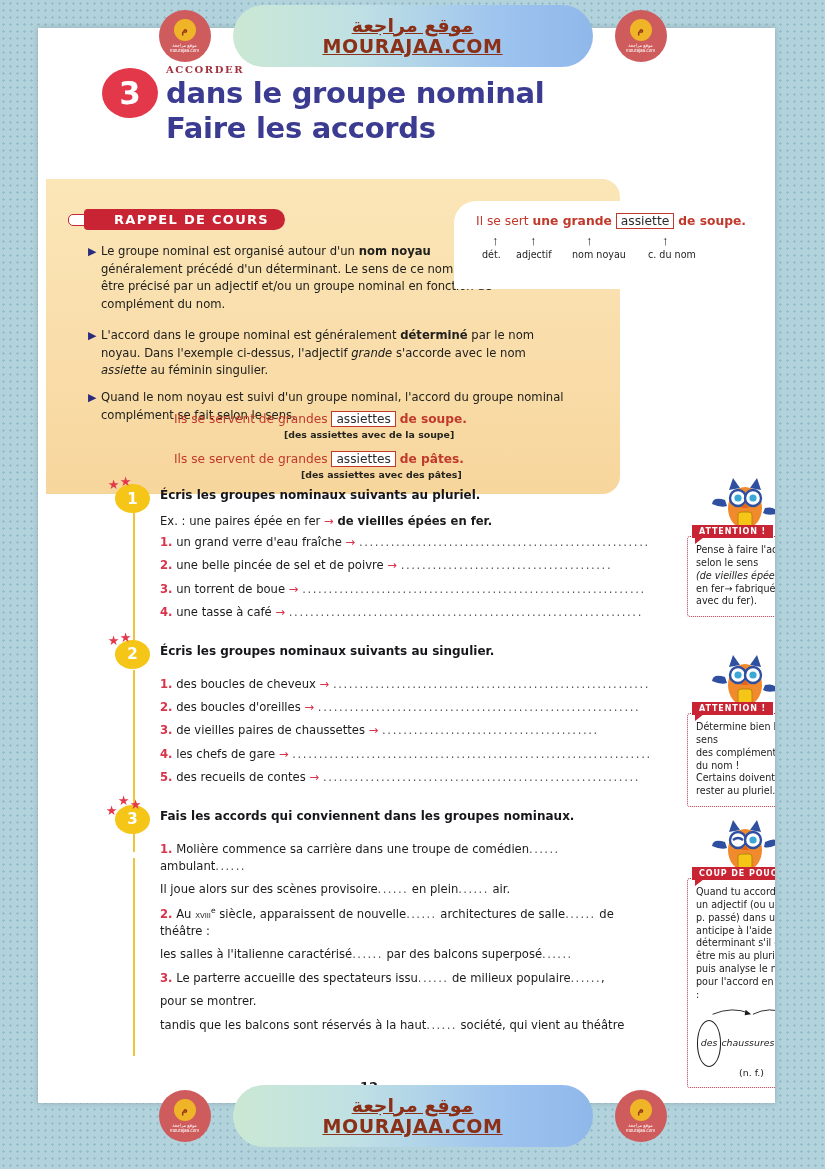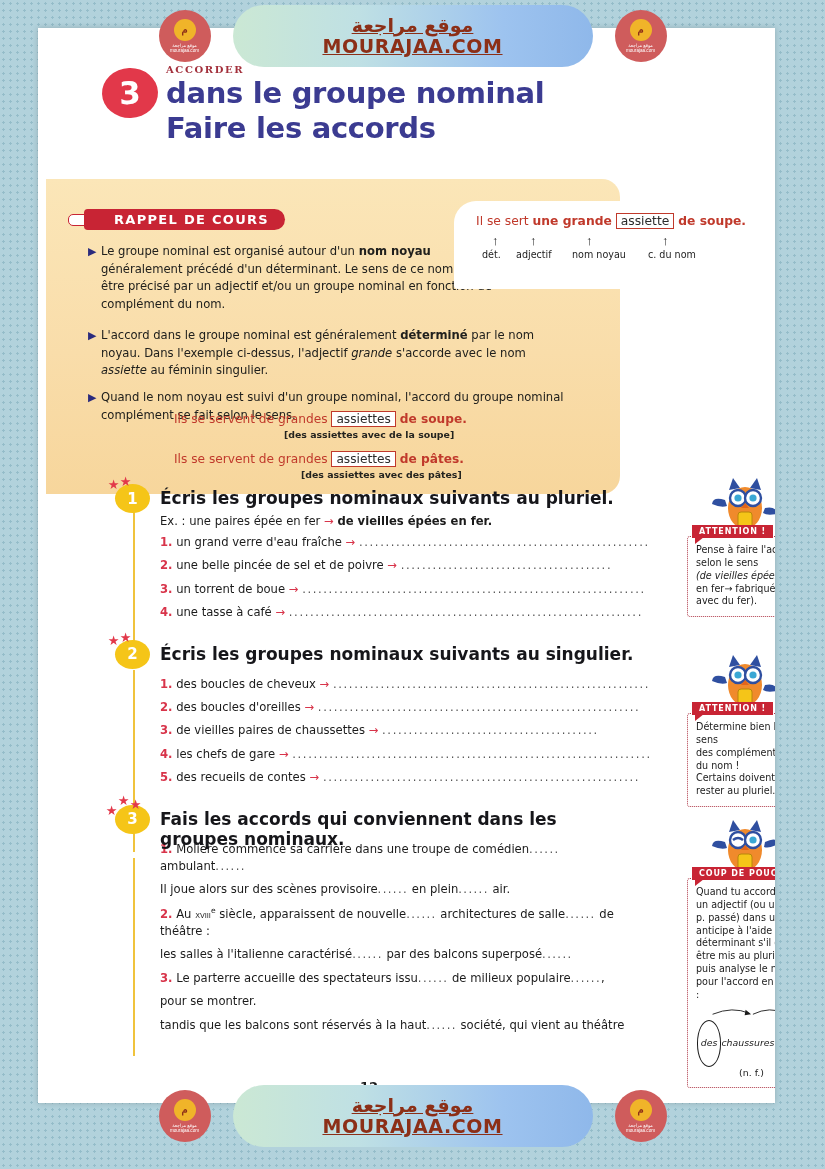--- a/index.html
+++ b/index.html
@@ -278,21 +278,21 @@
     height: 13px;
     color: #e2384a;
     font-size: 13px;
     line-height: 13px;
     text-align: center;
   }
   .ex-title {
     position: absolute;
     left: 60px;
     top: 8px;
-    font-size: 17px;
+    font-size: 12px;
     font-weight: bold;
     color: #16161a;
     font-family: "DejaVu Sans", sans-serif;
   }
   .ex-example {
     margin: 0 0 6px 60px;
     font-size: 11.6px;
     color: #1b1b1b;
     font-family: "DejaVu Sans", sans-serif;
   }

